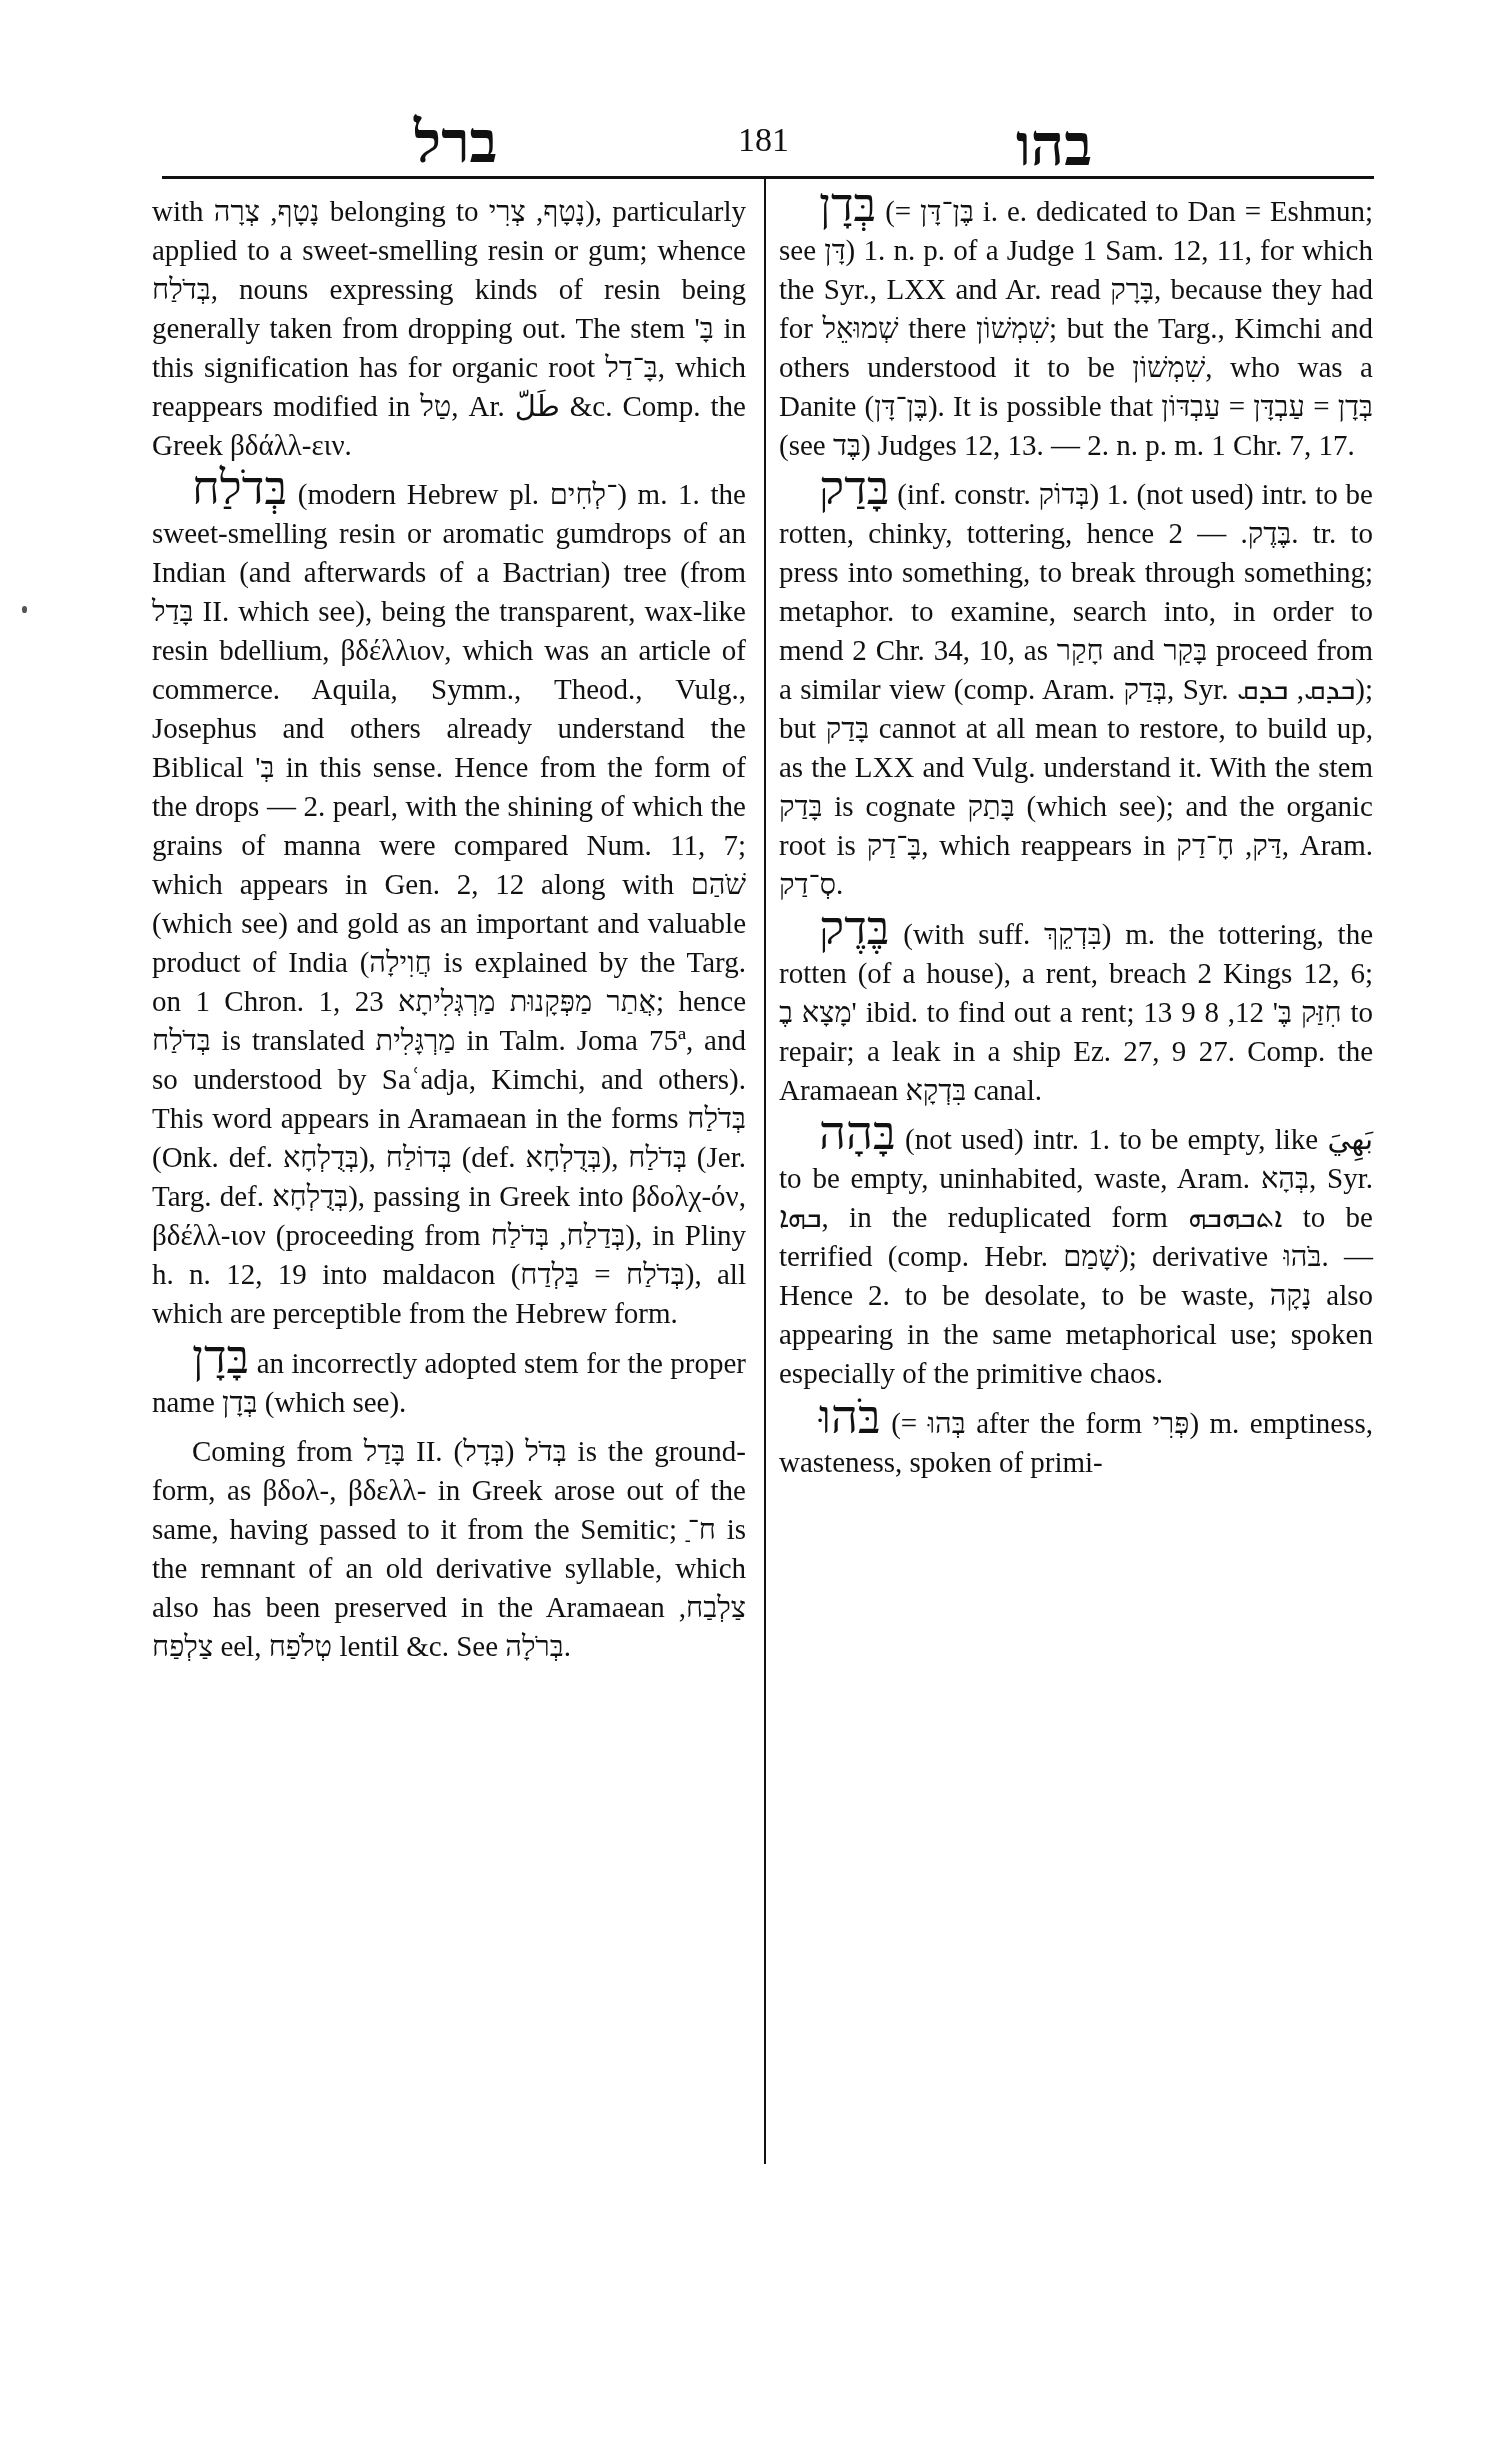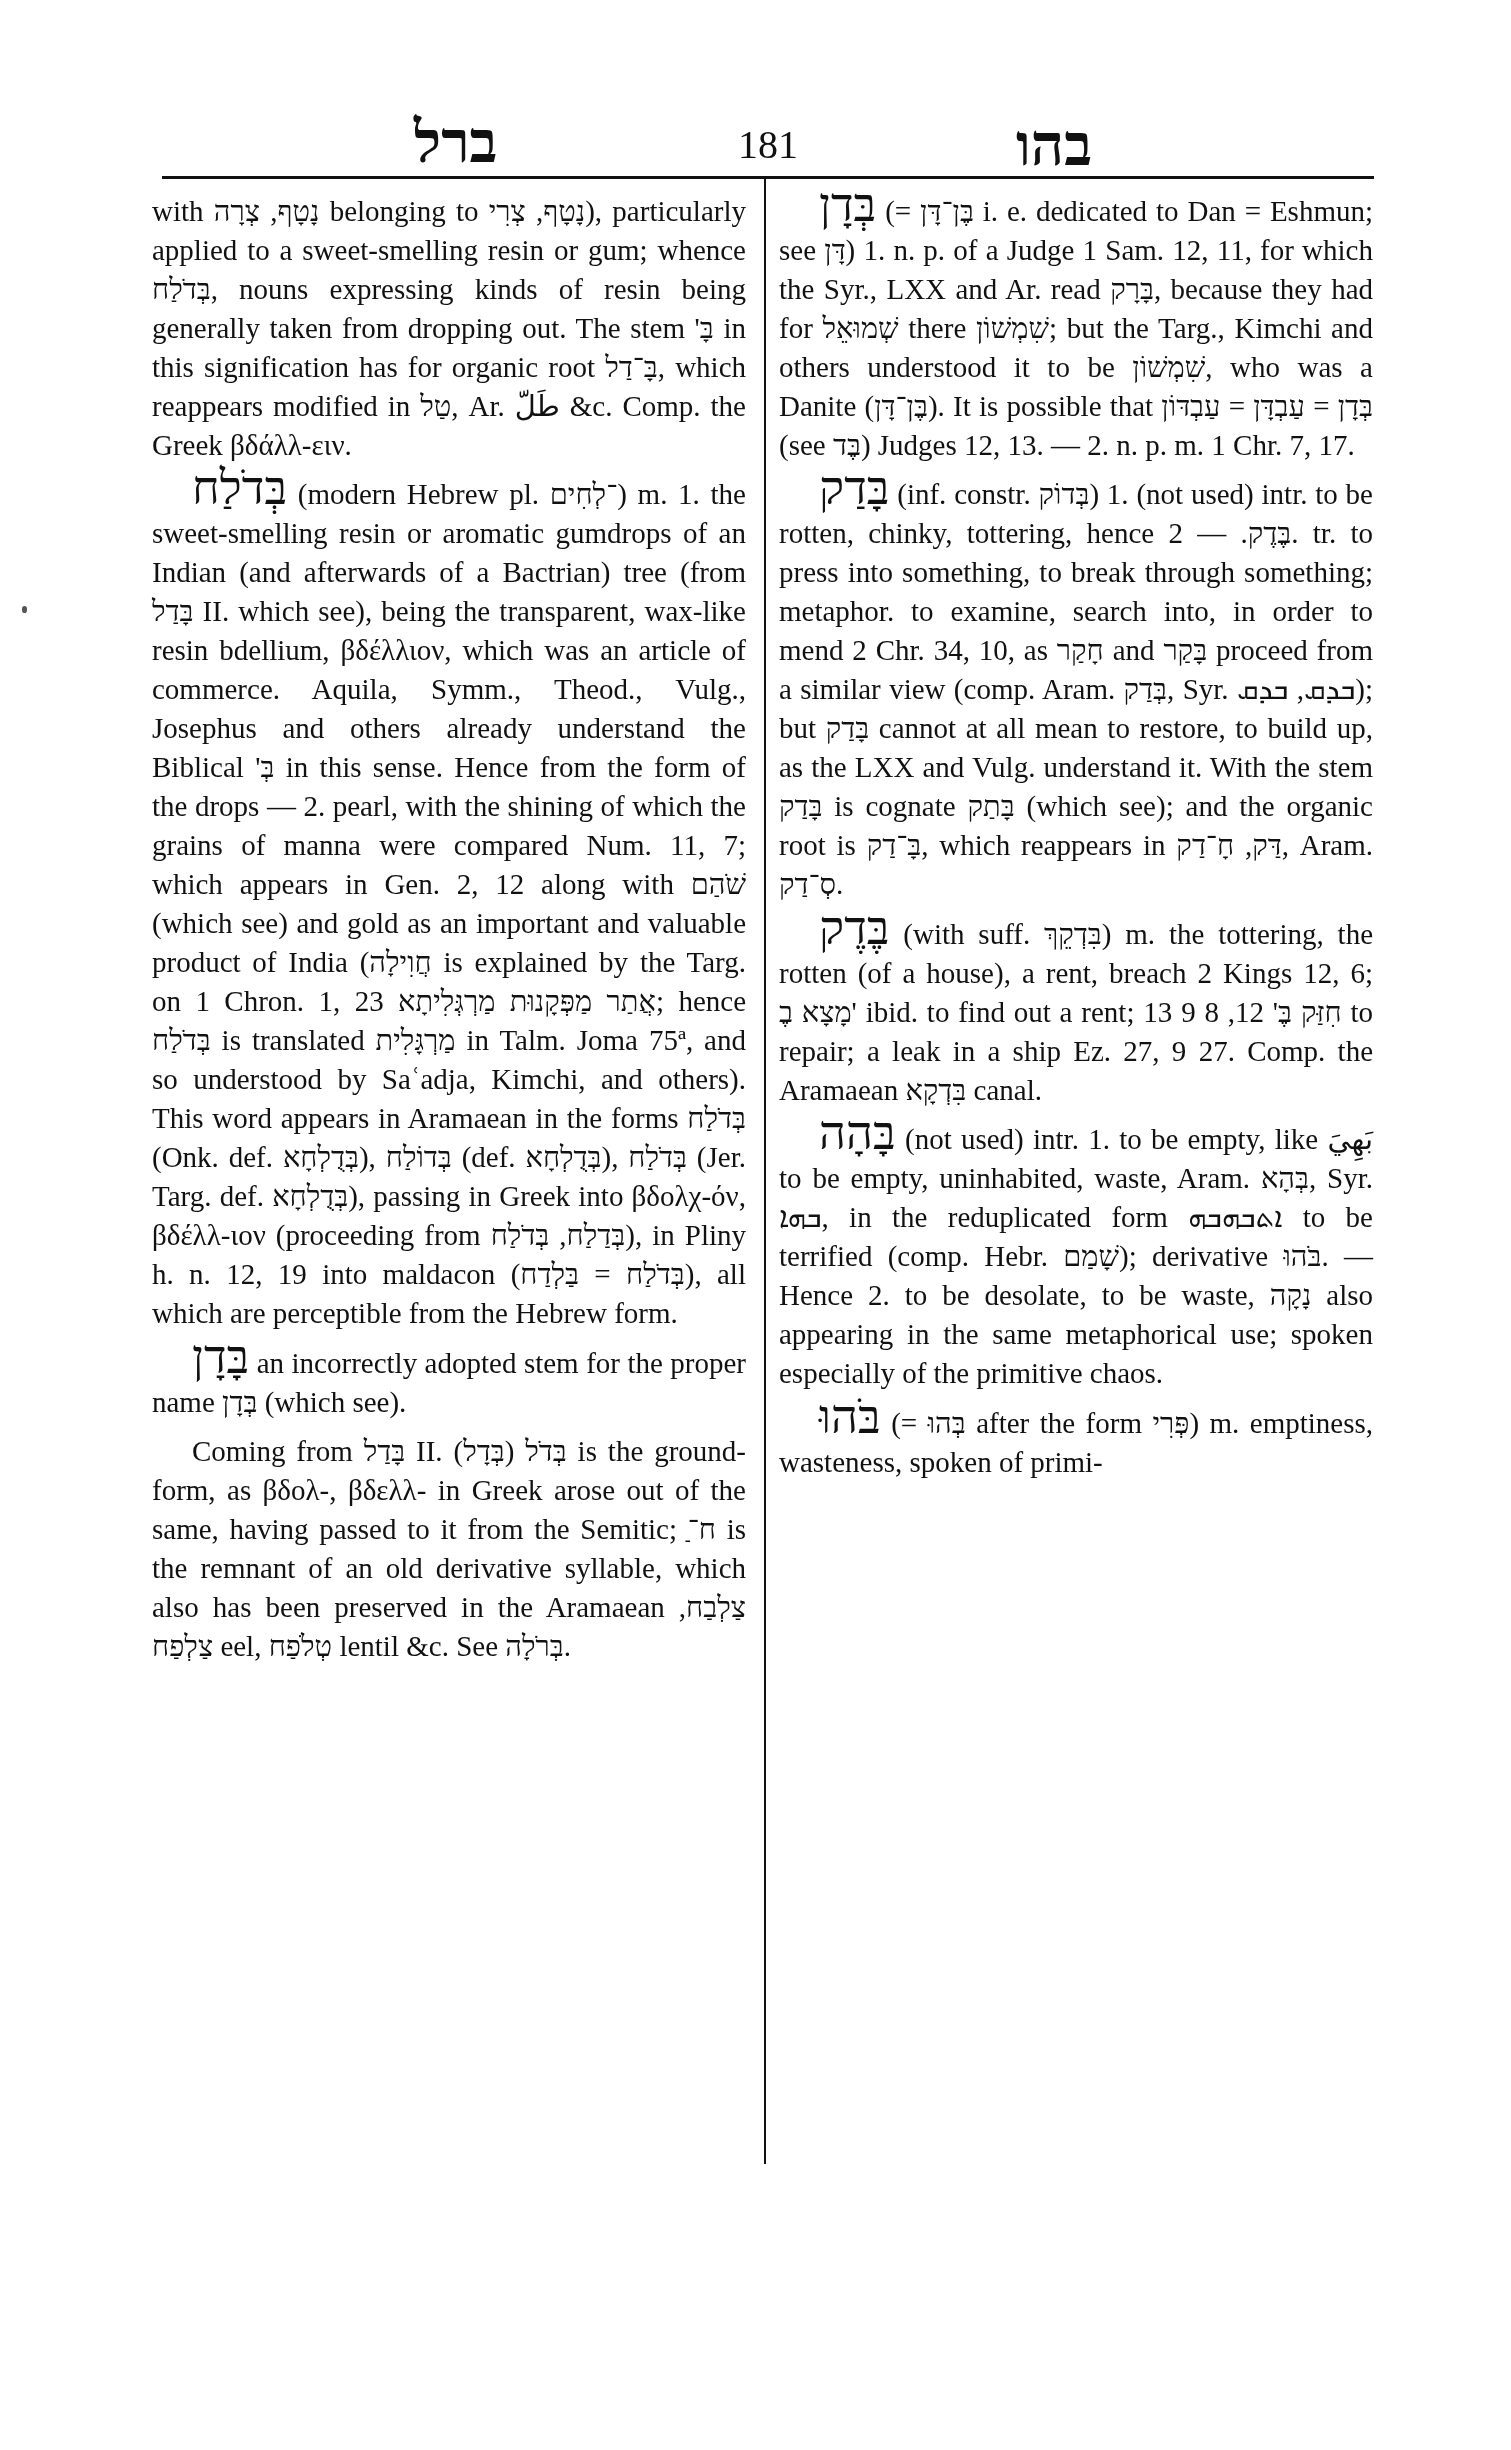--- a/index.html
+++ b/index.html
@@ -1,20 +1,20 @@
 <!DOCTYPE html>
 <html style="font-size:14.4px"><head>
 <meta charset="utf-8">
 <style>
   html, body { margin: 0; padding: 0; background: #ffffff; }
   body { width: 1512px; height: 2450px; position: relative; overflow: hidden;
          font-family: "DejaVu Serif", "Liberation Serif", serif; color: #111; }
   .header { position: absolute; top: 90px; left: 162px; width: 1214px; height: 90px; text-align: right; }
   .hdr-left { position: absolute; left: 252px; top: 18px; font-size: 58px; font-weight: bold; direction: rtl; }
-  .hdr-num { position: absolute; left: 576px; top: 31px; font-size: 40px; font-family: "Liberation Serif", serif; }
+  .hdr-num { position: absolute; left: 576px; top: 31px; font-size: 34px; font-family: "Liberation Serif", serif; }
   .hdr-right { position: absolute; left: 854px; top: 21px; font-size: 58px; font-weight: bold; direction: rtl; }
   .rule { position: absolute; top: 176px; left: 162px; width: 1212px; height: 2.7px; background: #111; }
   .divider { position: absolute; top: 178px; left: 764px; width: 1.8px; height: 1986px; background: #111; }
   .col { position: absolute; top: 187px; width: 594px; font-family: "Liberation Serif", serif;
          font-size: 29px; line-height: 39px; text-align: justify; }
   .col-left { left: 152px; }
   .col-right { left: 779px; }
   .entry { margin: 0 0 5.4px 0; }
   .entry.indent { text-indent: 40px; }
   .hw { font-size: 47px; font-weight: normal; line-height: 36px; }

